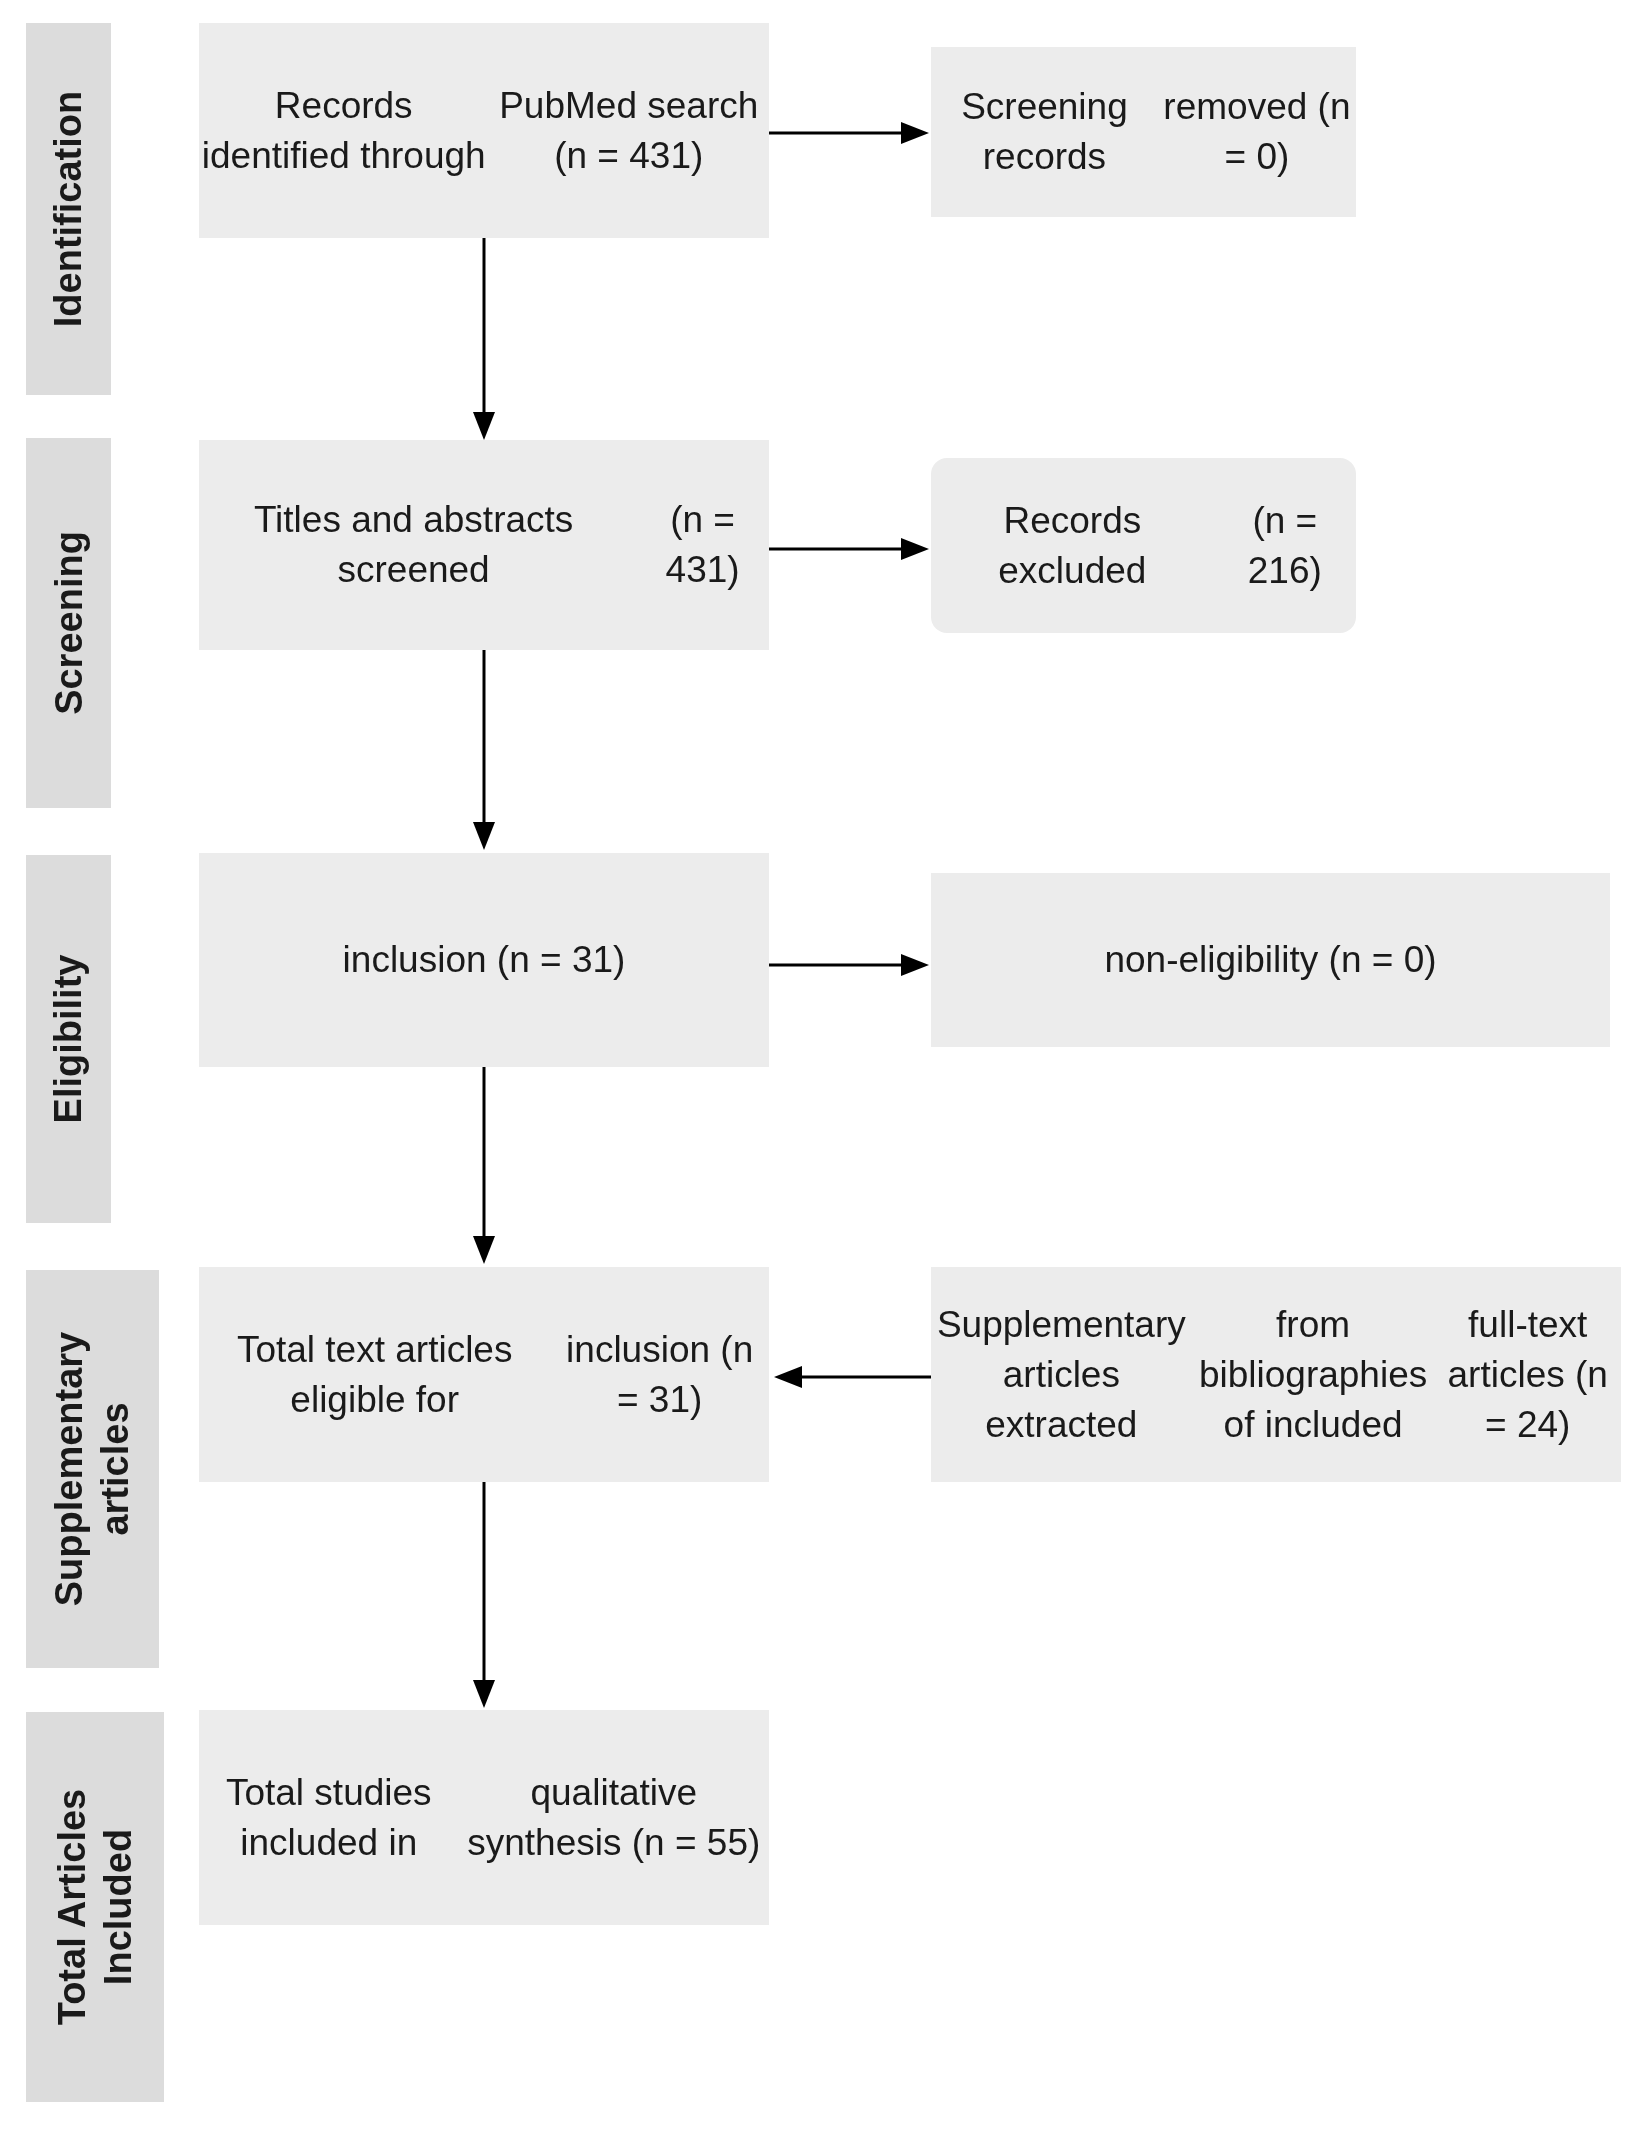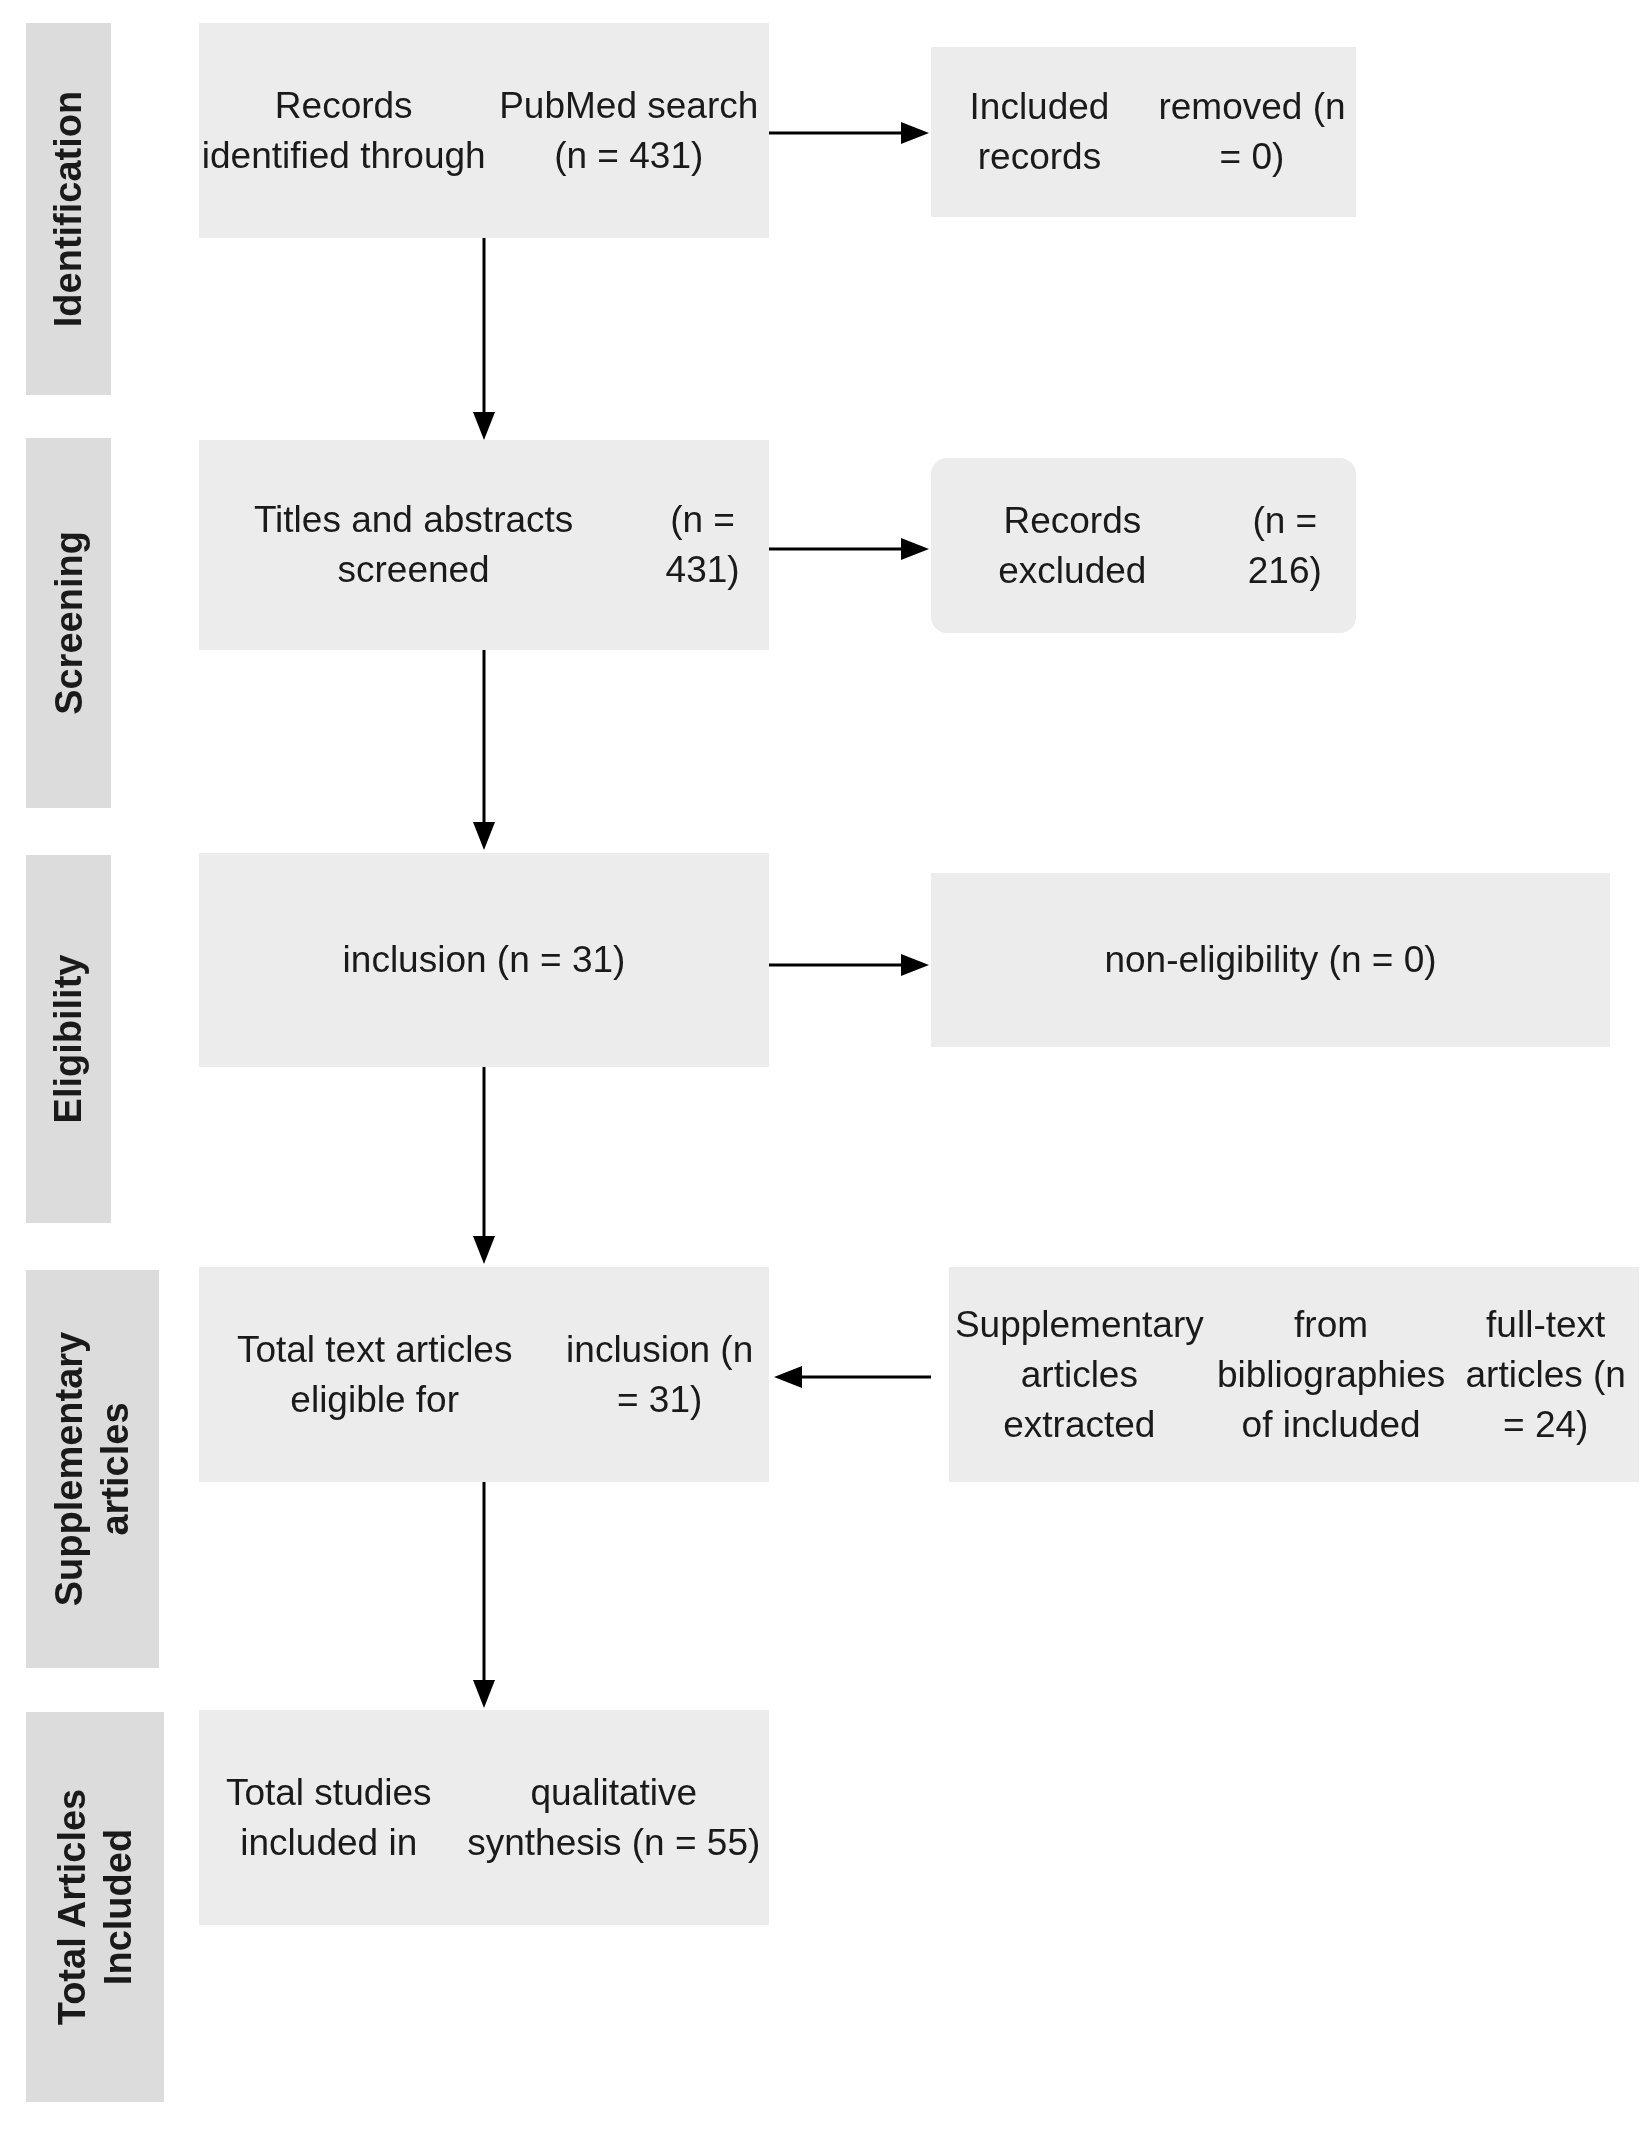--- a/index.html
+++ b/index.html
@@ -61,21 +61,21 @@
   
   .m0 { left: 199px; top: 23px;   width: 570px; height: 215px; }
   .m1 { left: 199px; top: 440px;  width: 570px; height: 210px; gap: 8px; }
   .m2 { left: 199px; top: 853px;  width: 570px; height: 214px; }
   .m3 { left: 199px; top: 1267px; width: 570px; height: 215px; }
   .m4 { left: 199px; top: 1710px; width: 570px; height: 215px; }
   
   .s0 { left: 931px; top: 47px;   width: 425px; height: 170px; }
   .s1 { left: 931px; top: 458px;  width: 425px; height: 175px; border-radius: 16px; }
   .s2 { left: 931px; top: 873px;  width: 679px; height: 174px; }
-  .s3 { left: 931px; top: 1267px; width: 690px; height: 215px; margin-left: 18px; }
+  .s3 { left: 931px; top: 1267px; width: 690px; height: 215px; }
 </style>
 </head>
 <body>
 
 <div class="canvas">
 
   <svg class="arrows" viewBox="0 0 1640 2137" xmlns="http://www.w3.org/2000/svg">
 
     <g>
       <line x1="484" y1="238" x2="484" y2="424" stroke="#000" stroke-width="3"></line>
@@ -154,21 +154,21 @@
   <div class="box m3">
     <span>Total text articles eligible for</span>
     <span>inclusion (n = 31)</span>
   </div>
   <div class="box m4">
     <span>Total studies included in</span>
     <span>qualitative synthesis (n = 55)</span>
   </div>
 
   <div class="box s0">
-    <span>Included records</span>
+    <span>Screening records</span>
     <span>removed (n = 0)</span>
   </div>
   <div class="box s1">
     <span>Records excluded</span>
     <span>(n = 216)</span>
   </div>
   <div class="box s2">
     <span>non-eligibility (n = 0)</span>
   </div>
   <div class="box s3">

